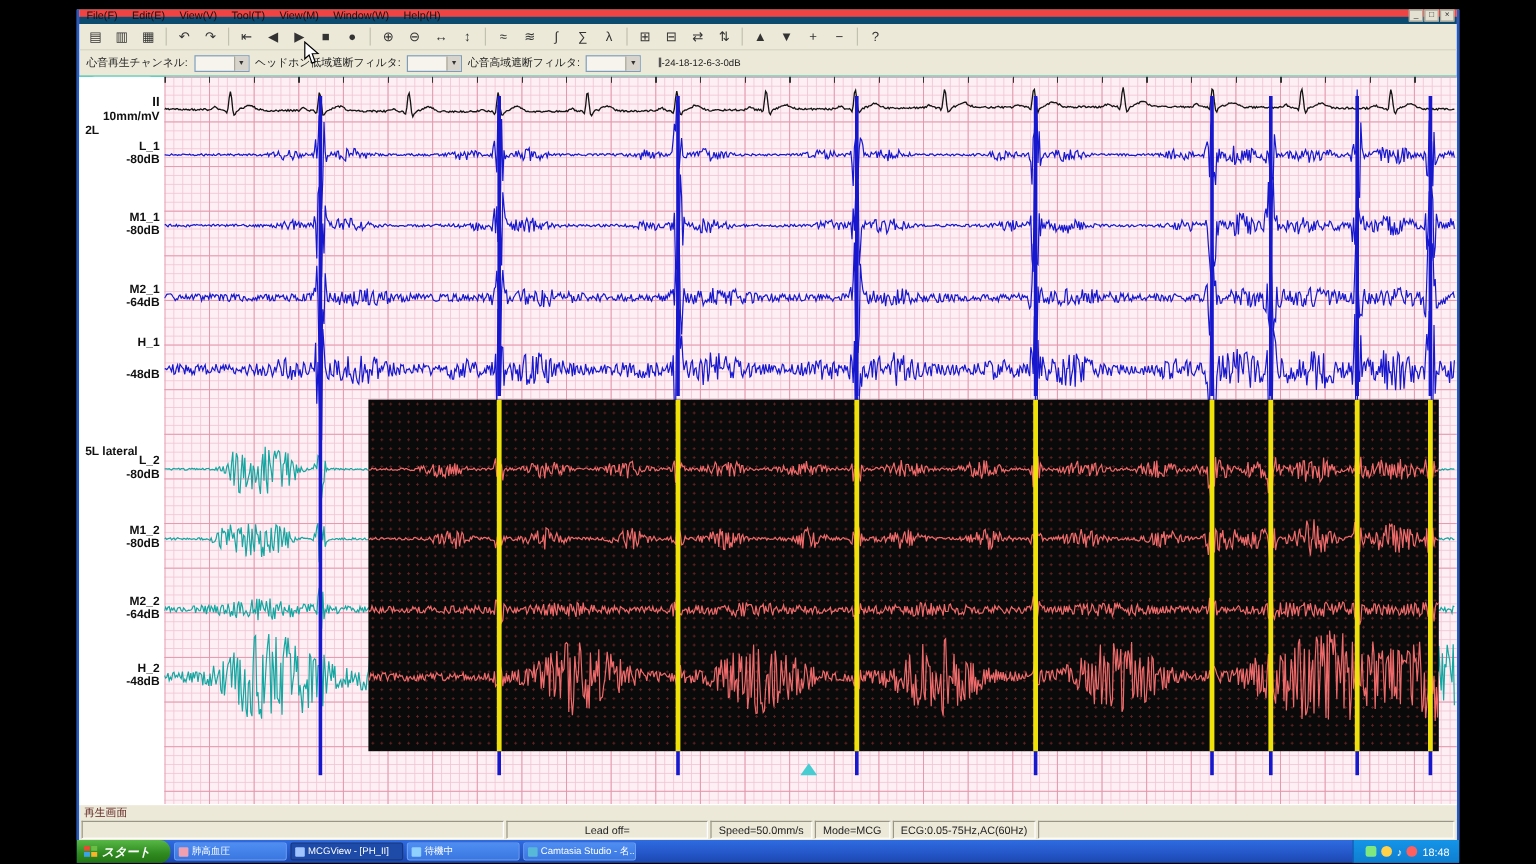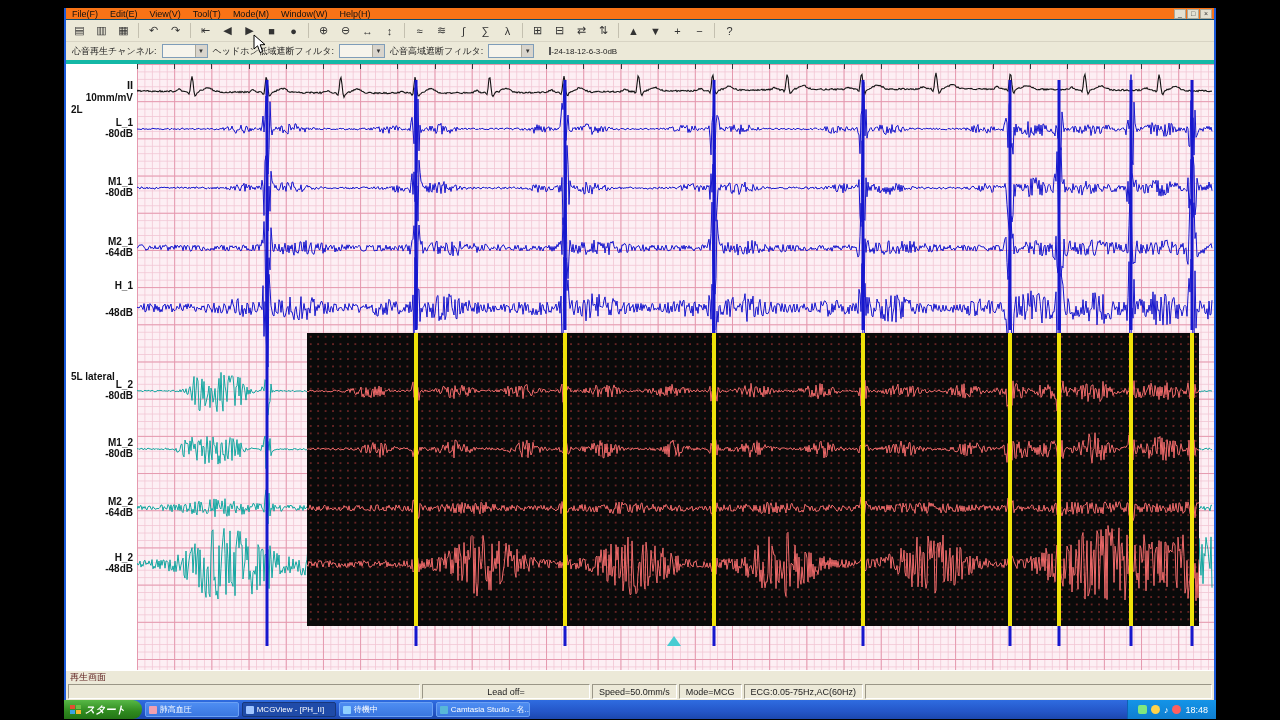--- a/index.html
+++ b/index.html
@@ -11,34 +11,34 @@
     border-left:2px solid #1c5ad8;border-right:2px solid #1c5ad8;}
   .titlebar{height:14px;flex:0 0 14px;display:flex;align-items:center;gap:4px;padding:0 3px;
     background:linear-gradient(to bottom,#5aa0f8,#2466dd 45%,#1450c8);
     color:#fff;font-weight:bold;font-size:10px;}
   .title-icon{width:10px;height:10px;background:#fff;border:1px solid #7a8aa8;flex:0 0 10px;}
   .title-text{white-space:nowrap;overflow:hidden;}
   .win-btns{margin-left:auto;display:flex;gap:2px;}
   .win-btn{width:14px;height:11px;font-size:8px;line-height:9px;text-align:center;color:#fff;
     border:1px solid #cfe0ff;border-radius:2px;background:linear-gradient(#6f9ef0,#2e62c8);}
   .win-btn.close{background:linear-gradient(#f2a38c,#d6542a 40%,#c03a10);}
-  .menubar{height:12px;flex:0 0 12px;display:flex;align-items:center;font-size:9px;
-    background:#f97316;border-bottom:1px solid #0c4a6e;color:#111;}
+  .menubar{height:12px;flex:0 0 12px;display:flex;font-size:9px;
+    background:#ef4444;border-bottom:6px solid #0c4a6e;color:#111;}
   .menu-item{padding:0 6px;}
   .mdi-btns{margin-left:auto;display:flex;gap:1px;padding-right:2px;}
   .mdi-btn{width:12px;height:10px;font-size:7px;line-height:8px;text-align:center;color:#333;
     background:#e4e1d2;border:1px solid #aca899;}
   .toolbar{height:22px;flex:0 0 22px;display:flex;align-items:center;gap:1px;padding:0 3px;
     border-bottom:1px solid #d8d4c4;}
   .tb-btn{width:21px;height:19px;display:flex;align-items:center;justify-content:center;
     font-size:11px;color:#333;background:transparent;border:1px solid transparent;
     border-radius:2px;}
   .tb-sep{width:1px;height:15px;background:#c4c0b0;margin:0 3px;}
   .toolbar2{height:22px;flex:0 0 22px;display:flex;align-items:center;gap:5px;padding:0 6px;
-    font-size:9px;color:#222;border-bottom:4px solid #14b8a6;}
+    font-size:9px;color:#222;border-bottom:1px solid #14b8a6;}
   .combo{width:46px;height:14px;background:#f6f4ec;border:1px solid #7f9db9;position:relative;
     font-size:9px;line-height:12px;padding:0 14px 0 2px;color:#444;}
   .combo .arr{position:absolute;right:0;top:0;width:12px;height:100%;background:#d8d4cc;
     border-left:1px solid #aca899;font-size:6px;text-align:center;line-height:12px;color:#333;}
   .meter-wrap{display:flex;flex-direction:row;margin-left:10px;width:196px;}
   .meter{height:8px;border:1px solid #555;
     background:linear-gradient(to right,#050505,#30000a 35%,#7a0505 60%,#c81e05 78%,#f56400 90%,#ffb000);}
   .db-ticks{display:flex;justify-content:space-between;font-size:8px;color:#222;line-height:9px;}
   
   .chart{flex:1;display:flex;background:#fff;position:relative;}
@@ -97,21 +97,21 @@
 <body>
 
 <div class="app">
 
 
   <div class="menubar">
     <span class="menu-item">File(F)</span>
     <span class="menu-item">Edit(E)</span>
     <span class="menu-item">View(V)</span>
     <span class="menu-item">Tool(T)</span>
-    <span class="menu-item">Mode(M)</span>
+    <span class="menu-item">View(M)</span>
     <span class="menu-item">Window(W)</span>
     <span class="menu-item">Help(H)</span>
     <span class="mdi-btns">
       <span class="mdi-btn">_</span>
       <span class="mdi-btn">□</span>
       <span class="mdi-btn">×</span>
     </span>
   </div>
 
   <div class="toolbar">

